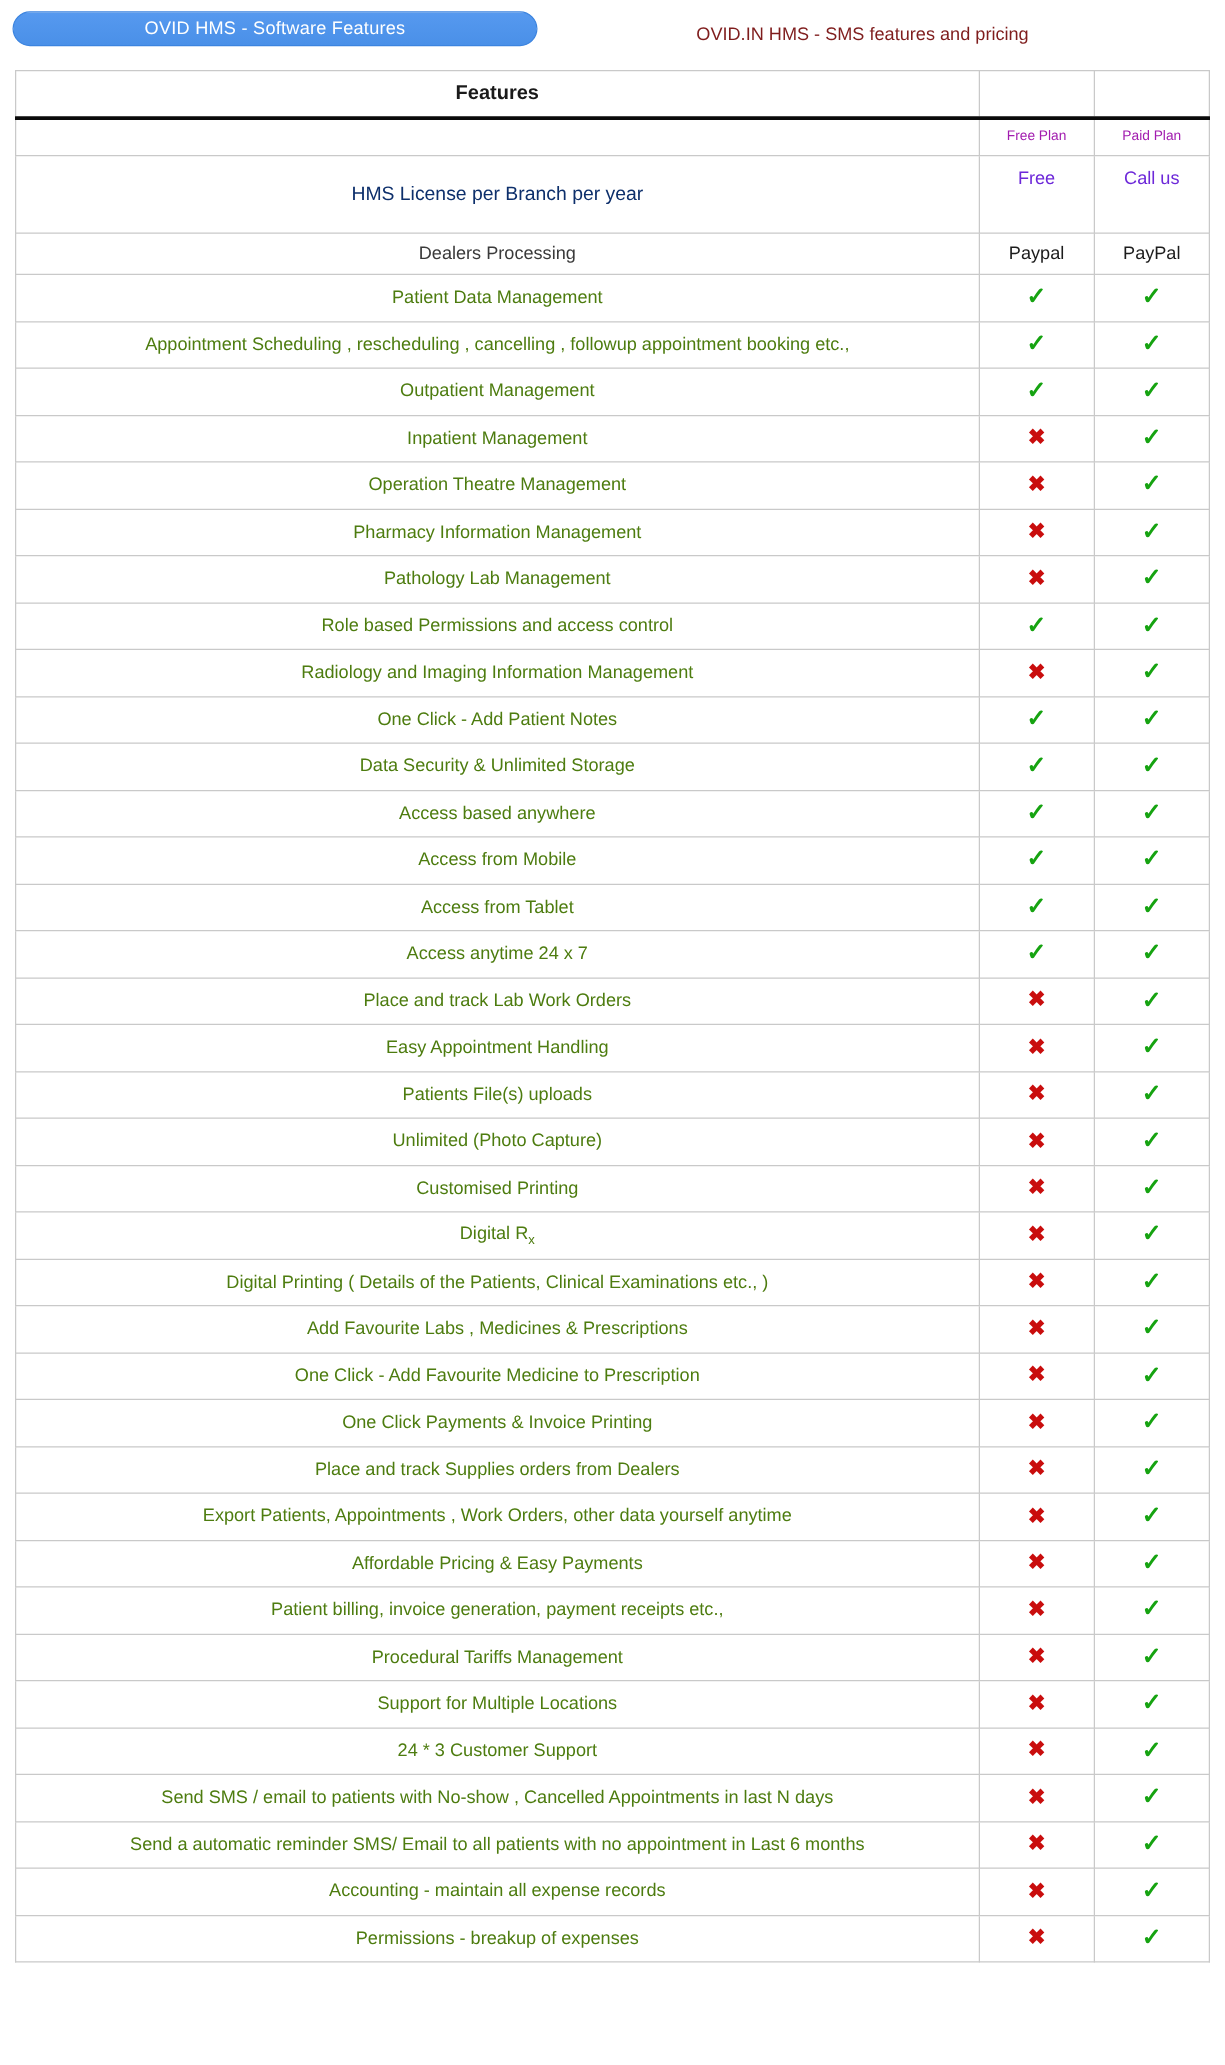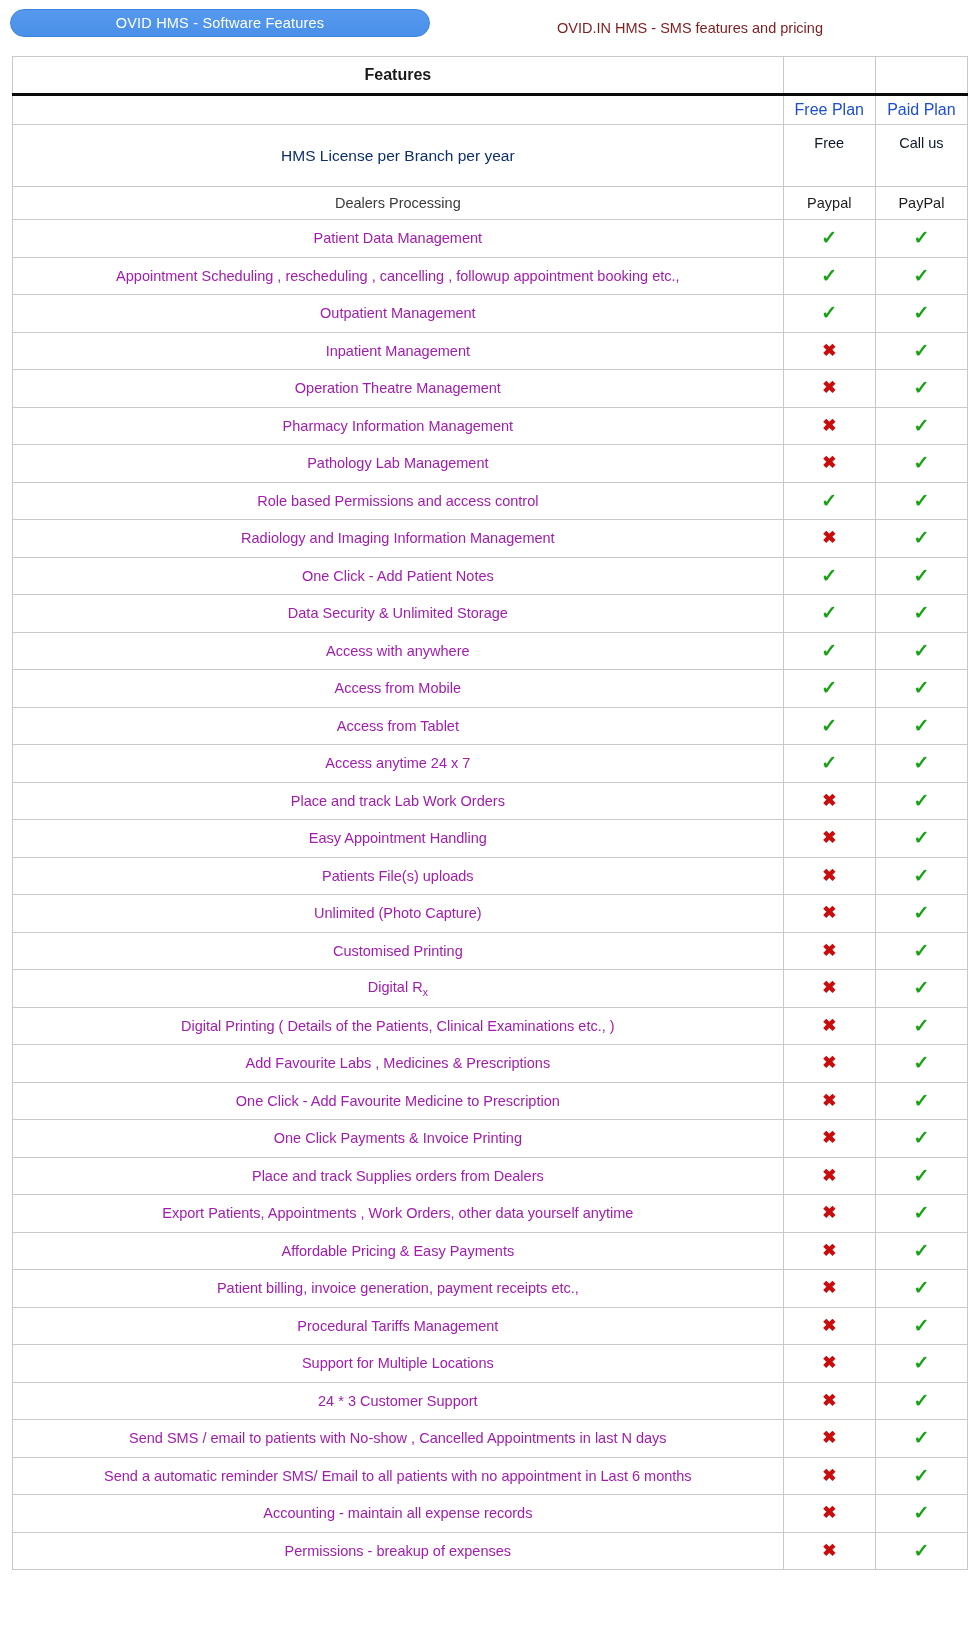--- a/index.html
+++ b/index.html
@@ -84,52 +84,52 @@
     height: 38px;
     font-weight: bold;
     font-size: 16px;
     color: #1a1a1a;
     border-bottom: 3px solid #0a0a0a;
   }
 
   
   tr.row-plan td {
     height: 30px;
-    color: #1d4ed8;
-    font-size: 16px;
+    color: #a21caf;
+    font-size: 11px;
     text-align: center;
   }
   tr.row-plan td.feature-cell { border-bottom: 1px solid #c9c9c9; }
 
   
   tr.row-license td {
     height: 62px;
   }
   tr.row-license td.feature-cell {
     color: #0d2f6b;
     font-size: 15.5px;
   }
   tr.row-license td.plan-cell {
-    color: #0f172a;
+    color: #6d28d9;
     font-size: 14.5px;
     vertical-align: top;
     padding-top: 9px;
   }
 
   
   tr.row-payment td {
     height: 33px;
     color: #1c1c1c;
     font-size: 14.5px;
   }
   tr.row-payment td.feature-cell { color: #3a3a3a; }
 
   
   tr.row-feature td { height: 37.5px; }
-  tr.row-feature td.feature-cell { color: #a21caf; }
+  tr.row-feature td.feature-cell { color: #4d7c0f; }
 
   .mark {
     font-size: 17px;
     line-height: 1;
     font-weight: bold;
     display: inline-block;
   }
   .mark.yes { color: #16a311; font-size: 19px; }
   .mark.no  { color: #c90d0d; font-size: 17px; }
 
@@ -229,21 +229,21 @@
           <td class="feature-cell">One Click - Add Patient Notes</td>
           <td class="plan-cell"><span class="mark yes">✓</span></td>
           <td class="plan-cell"><span class="mark yes">✓</span></td>
         </tr>
         <tr class="row-feature">
           <td class="feature-cell">Data Security &amp; Unlimited Storage</td>
           <td class="plan-cell"><span class="mark yes">✓</span></td>
           <td class="plan-cell"><span class="mark yes">✓</span></td>
         </tr>
         <tr class="row-feature">
-          <td class="feature-cell">Access with anywhere</td>
+          <td class="feature-cell">Access based anywhere</td>
           <td class="plan-cell"><span class="mark yes">✓</span></td>
           <td class="plan-cell"><span class="mark yes">✓</span></td>
         </tr>
         <tr class="row-feature">
           <td class="feature-cell">Access from Mobile</td>
           <td class="plan-cell"><span class="mark yes">✓</span></td>
           <td class="plan-cell"><span class="mark yes">✓</span></td>
         </tr>
         <tr class="row-feature">
           <td class="feature-cell">Access from Tablet</td>

